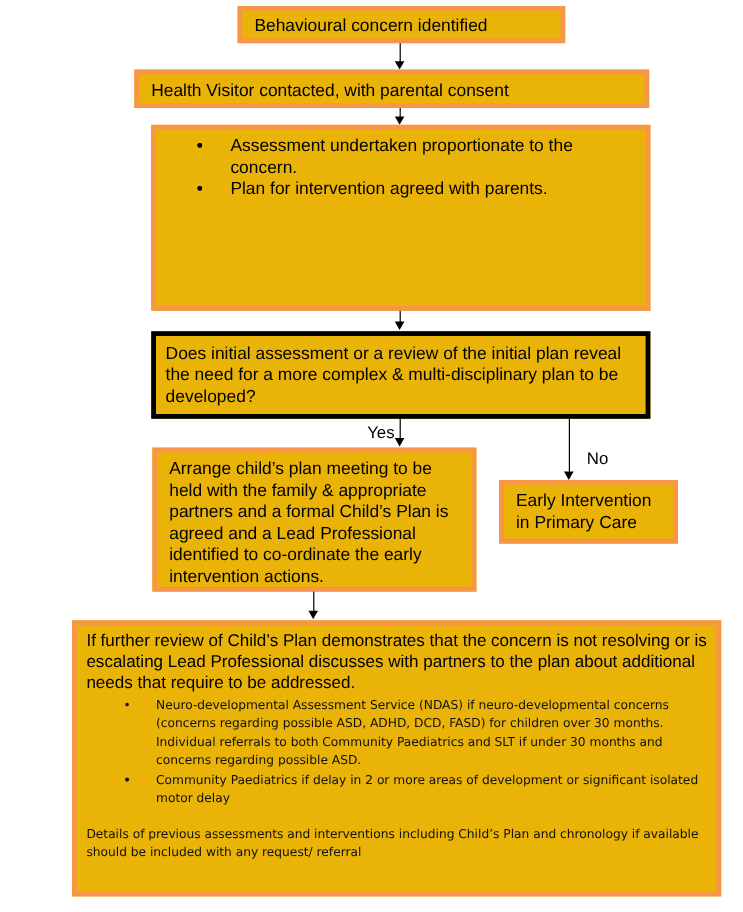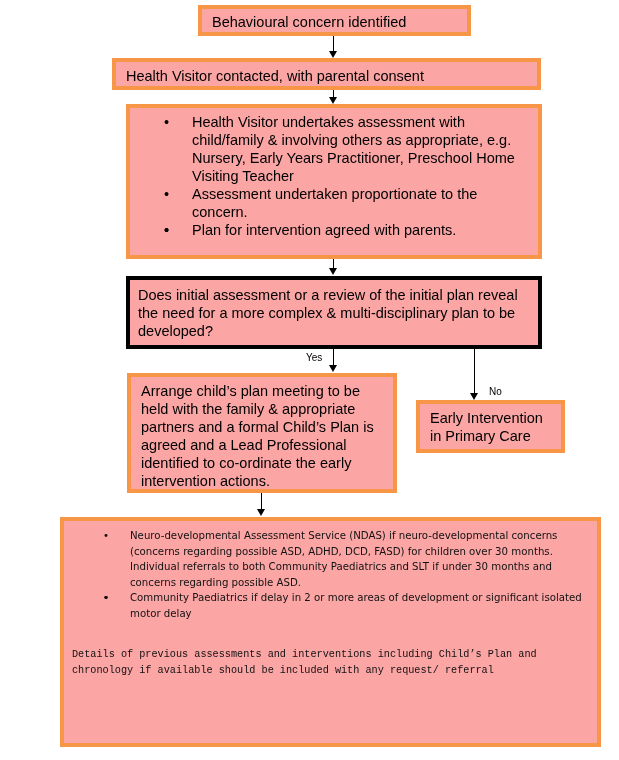--- a/index.html
+++ b/index.html
@@ -1,87 +1,88 @@
 <!DOCTYPE html>
 <html><head>
 <meta charset="utf-8">
 <style>
   html, body { margin: 0; padding: 0; background: #ffffff; }
   body { width: 619px; height: 760px; position: relative; overflow: hidden;
          font-family: "Liberation Sans", sans-serif; color: #000; }
-  .box { position: absolute; box-sizing: border-box; background: #fca5a5;
+  .box { position: absolute; box-sizing: border-box; background: #eab308;
          border: 4px solid #f79646; }
   .box.decision { border: 4px solid #000; }
   .txt { font-size: 14.5px; line-height: 18px; }
   .arrow-line { position: absolute; width: 1px; background: #000; }
   .arrow-head { position: absolute; width: 0; height: 0;
                 border-left: 4px solid transparent; border-right: 4px solid transparent;
                 border-top: 7px solid #000; }
   ul.bul { margin: 0; padding: 0; list-style: none; }
   ul.bul li { position: relative; padding-left: 42px; }
   ul.bul li .dot { position: absolute; left: 14px; top: 0; }
   .small { font-family: "DejaVu Sans", sans-serif; font-size: 10.2px; line-height: 15.5px; color: #111; }
   ul.small-bul { margin: 0; padding: 0; list-style: none; }
   ul.small-bul li { position: relative; padding-left: 58px; }
   ul.small-bul li .dot { position: absolute; left: 31px; top: 0; }
-  .label { position: absolute; font-size: 10px; }
+  .label { position: absolute; font-size: 14px; }
 </style>
 </head>
 <body>
 
 <div class="box txt" style="left:198px; top:5px; width:273px; height:31px; padding:4px 0 0 10px;">
   <span>Behavioural concern identified</span>
 </div>
 
 <div class="arrow-line" style="left:333px; top:36px; height:16px;"></div>
 <div class="arrow-head" style="left:329px; top:51px;"></div>
 
 <div class="box txt" style="left:112px; top:58px; width:429px; height:32px; padding:5px 0 0 10px;">
   <span>Health Visitor contacted, with parental consent</span>
 </div>
 
 <div class="arrow-line" style="left:333px; top:90px; height:8px;"></div>
 <div class="arrow-head" style="left:329px; top:97px;"></div>
 
 <div class="box txt" style="left:126px; top:104px; width:416px; height:155px; padding:5px 10px 0 20px;">
   <ul class="bul">
-    <li><span class="dot">•</span><span>Health Visitor undertakes assessment with child/family &amp; involving others as appropriate, e.g. Nursery, Early Years Practitioner, Preschool Home Visiting Teacher</span></li>
+    <li><span class="dot">•</span></li>
     <li><span class="dot">•</span><span>Assessment undertaken proportionate to the concern.</span></li>
     <li><span class="dot">•</span></li>
     <li><span class="dot">•</span><span>Plan for intervention agreed with parents.</span></li>
   </ul>
 </div>
 
 <div class="arrow-line" style="left:333px; top:259px; height:10px;"></div>
 <div class="arrow-head" style="left:329px; top:268px;"></div>
 
 <div class="box decision txt" style="left:126px; top:276px; width:416px; height:73px; padding:6px 16px 0 8px;">
   <span>Does initial assessment or a review of the initial plan reveal the need for a more complex &amp; multi-disciplinary plan to be developed?</span>
 </div>
 
 <div class="label" style="left:306px; top:352px;">Yes</div>
 <div class="arrow-line" style="left:333px; top:349px; height:17px;"></div>
 <div class="arrow-head" style="left:329px; top:365px;"></div>
 
 <div class="arrow-line" style="left:474px; top:349px; height:45px;"></div>
 <div class="arrow-head" style="left:470px; top:393px;"></div>
-<div class="label" style="left:489px; top:374px;margin-top:12px;">No</div>
+<div class="label" style="left:489px; top:374px;">No</div>
 
 <div class="box txt" style="left:127px; top:373px; width:270px; height:120px; padding:5px 4px 0 10px;">
   <span>Arrange child’s plan meeting to be held with the family &amp; appropriate partners and a formal Child’s Plan is agreed and a Lead Professional identified to co-ordinate the early intervention actions.</span>
 </div>
 
 <div class="box txt" style="left:416px; top:400px; width:149px; height:53px; padding:5px 4px 0 10px;">
   <span>Early Intervention in Primary Care</span>
 </div>
 
 <div class="arrow-line" style="left:261px; top:493px; height:17px;"></div>
 <div class="arrow-head" style="left:257px; top:509px;"></div>
 
 <div class="box" style="left:60px; top:517px; width:541px; height:230px; padding:5px 6px 0 8px;">
+  <div class="txt" style="font-size:14.2px; line-height:17.5px;">If further review of Child’s Plan demonstrates that the concern is not resolving or is escalating Lead Professional discusses with partners to the plan about additional needs that require to be addressed.</div>
   <ul class="small small-bul" style="margin-top:2px;">
     <li><span class="dot">•</span><span>Neuro-developmental Assessment Service (NDAS) if neuro-developmental concerns (concerns regarding possible ASD, ADHD, DCD, FASD) for children over 30 months. Individual referrals to both Community Paediatrics and SLT if under 30 months and concerns regarding possible ASD.</span></li>
     <li><span class="dot">•</span></li>
     <li><span class="dot">•</span></li>
     <li><span class="dot">•</span><span>Community Paediatrics if delay in 2 or more areas of development or significant isolated motor delay</span></li>
   </ul>
-  <div class="small" style="margin-top:26px;font-family:Liberation Mono, monospace;">Details of previous assessments and interventions including Child’s Plan and chronology if available should be included with any request/ referral</div>
+  <div class="small" style="margin-top:14px;">Details of previous assessments and interventions including Child’s Plan and chronology if available should be included with any request/ referral</div>
 </div>
 
 </body></html>

